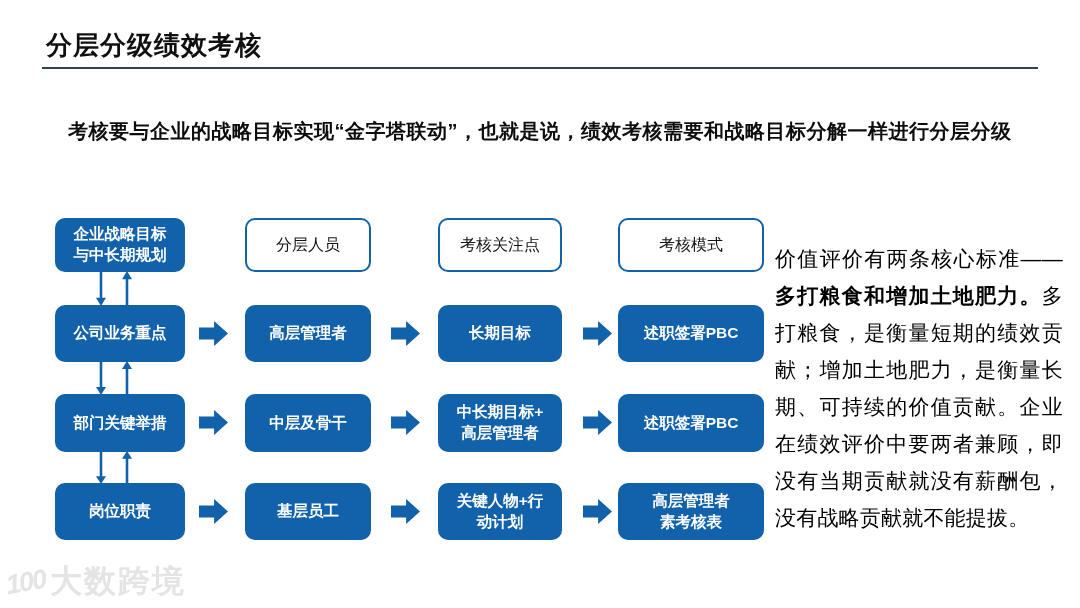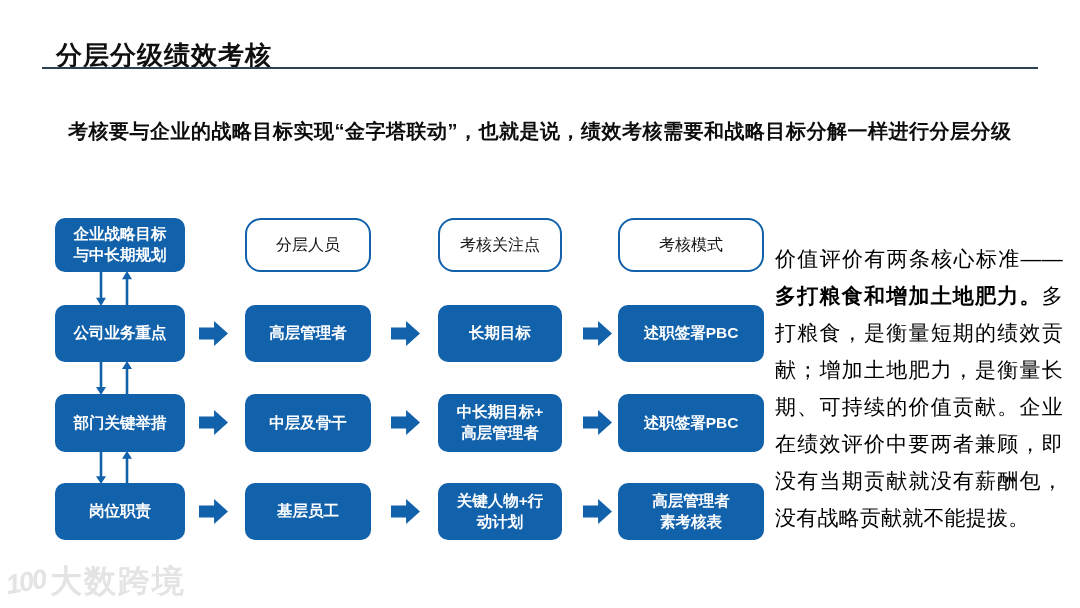--- a/index.html
+++ b/index.html
@@ -1,38 +1,38 @@
 <!DOCTYPE html>
 <html><head>
 <meta charset="utf-8">
 <style>
   html,body{margin:0;padding:0;background:#fff;}
   .slide{
     position:relative;width:1080px;height:608px;background:#ffffff;
     font-family:"Liberation Sans",sans-serif;overflow:hidden;
   }
   .title{
-    position:absolute;left:42px;top:24px;margin:14px;
+    position:absolute;left:42px;top:24px;margin:4px;
     font-size:26px;font-weight:800;color:#101010;letter-spacing:1px;
   }
   .rule{
     position:absolute;left:42px;top:67px;width:996px;height:2px;background:#2e4254;
   }
   .subtitle{
     position:absolute;left:62px;top:112px;margin:6px;
     font-size:20px;font-weight:600;color:#0d0d0d;letter-spacing:0.5px;
   }
   .box{
     position:absolute;box-sizing:border-box;
     display:flex;align-items:center;justify-content:center;
     text-align:center;white-space:pre-line;
     border-radius:10px;font-size:15.5px;line-height:1.35;padding:0 4px;
   }
   .solid{background:#1161ab;color:#ffffff;font-weight:600;}
-  .outline{background:#ffffff;border:2px solid #1161ab;color:#141414;font-weight:500;border-radius:16px;font-size:16px;}
+  .outline{background:#ffffff;border:2px solid #1161ab;color:#141414;font-weight:500;border-radius:10px;font-size:16px;}
   .c1{left:55px;width:130px}
   .c2{left:245px;width:126px}
   .c3{left:438px;width:124px}
   .c4{left:618px;width:146px}
   .r0{top:218px;height:54px}
   .r1{top:305px;height:57px}
   .r2{top:394px;height:58px}
   .r3{top:483px;height:57px}
   .harrow{
     position:absolute;width:29px;height:25px;background:#1161ab;

